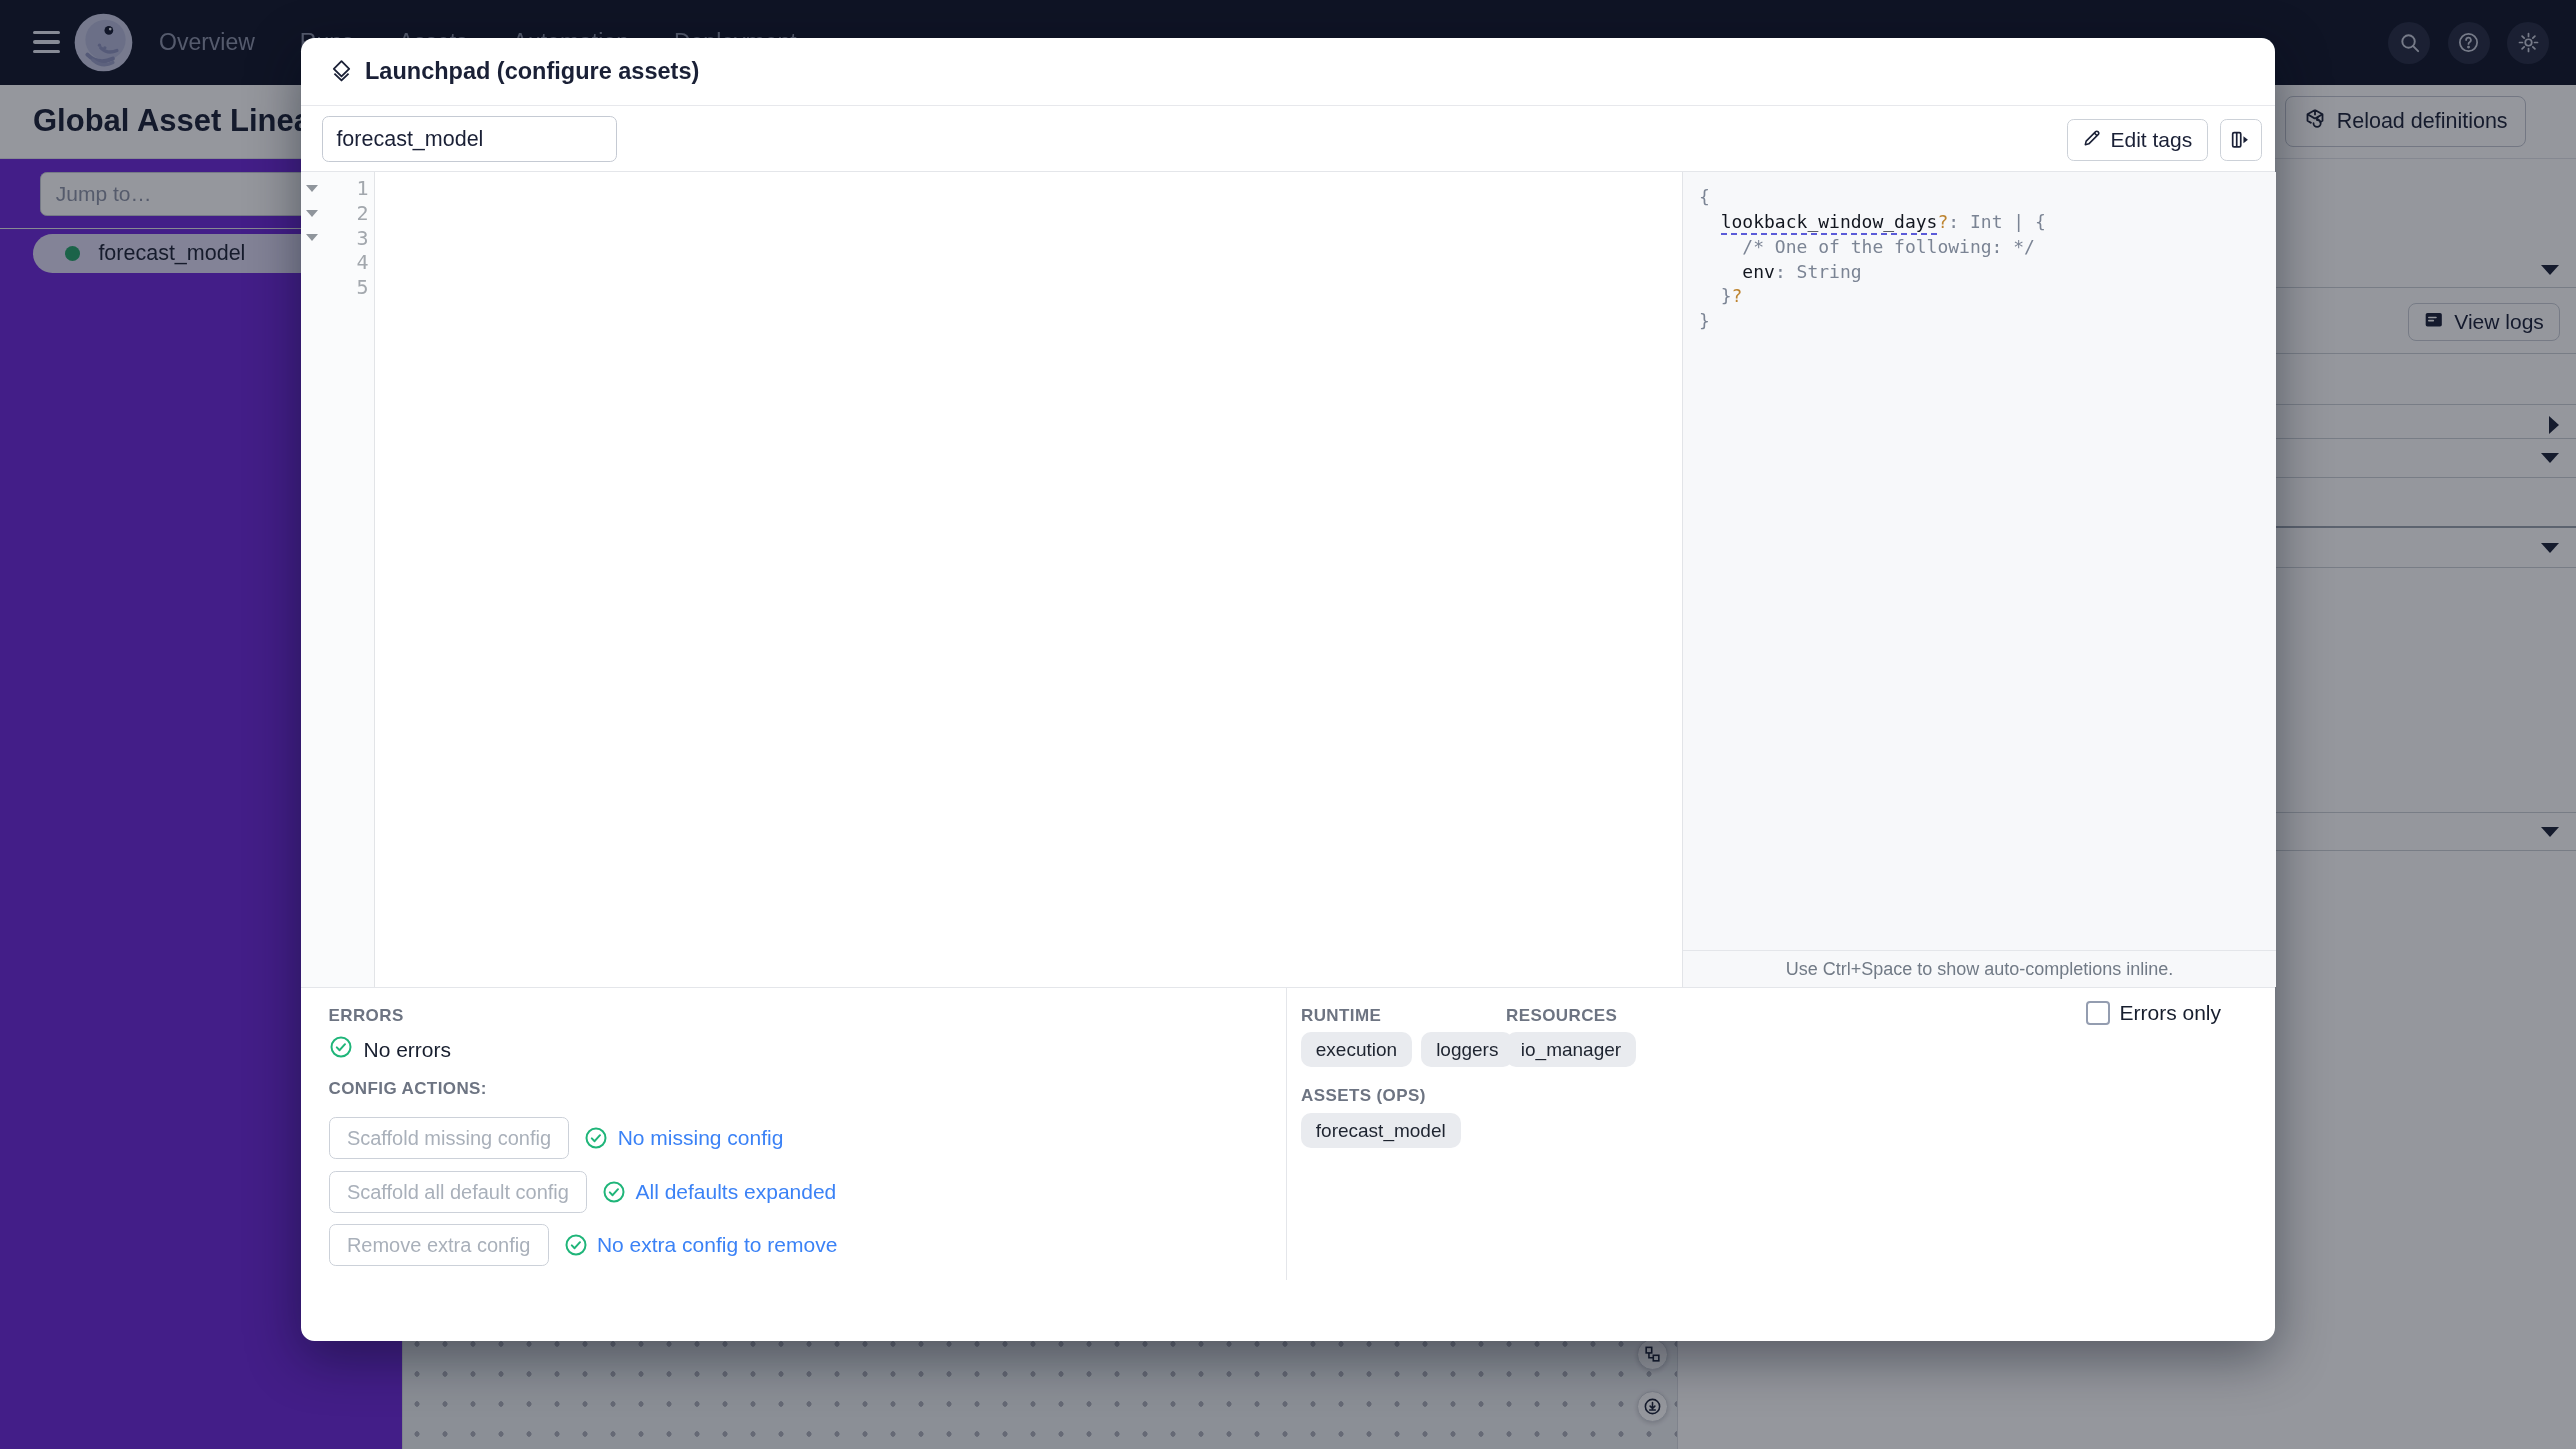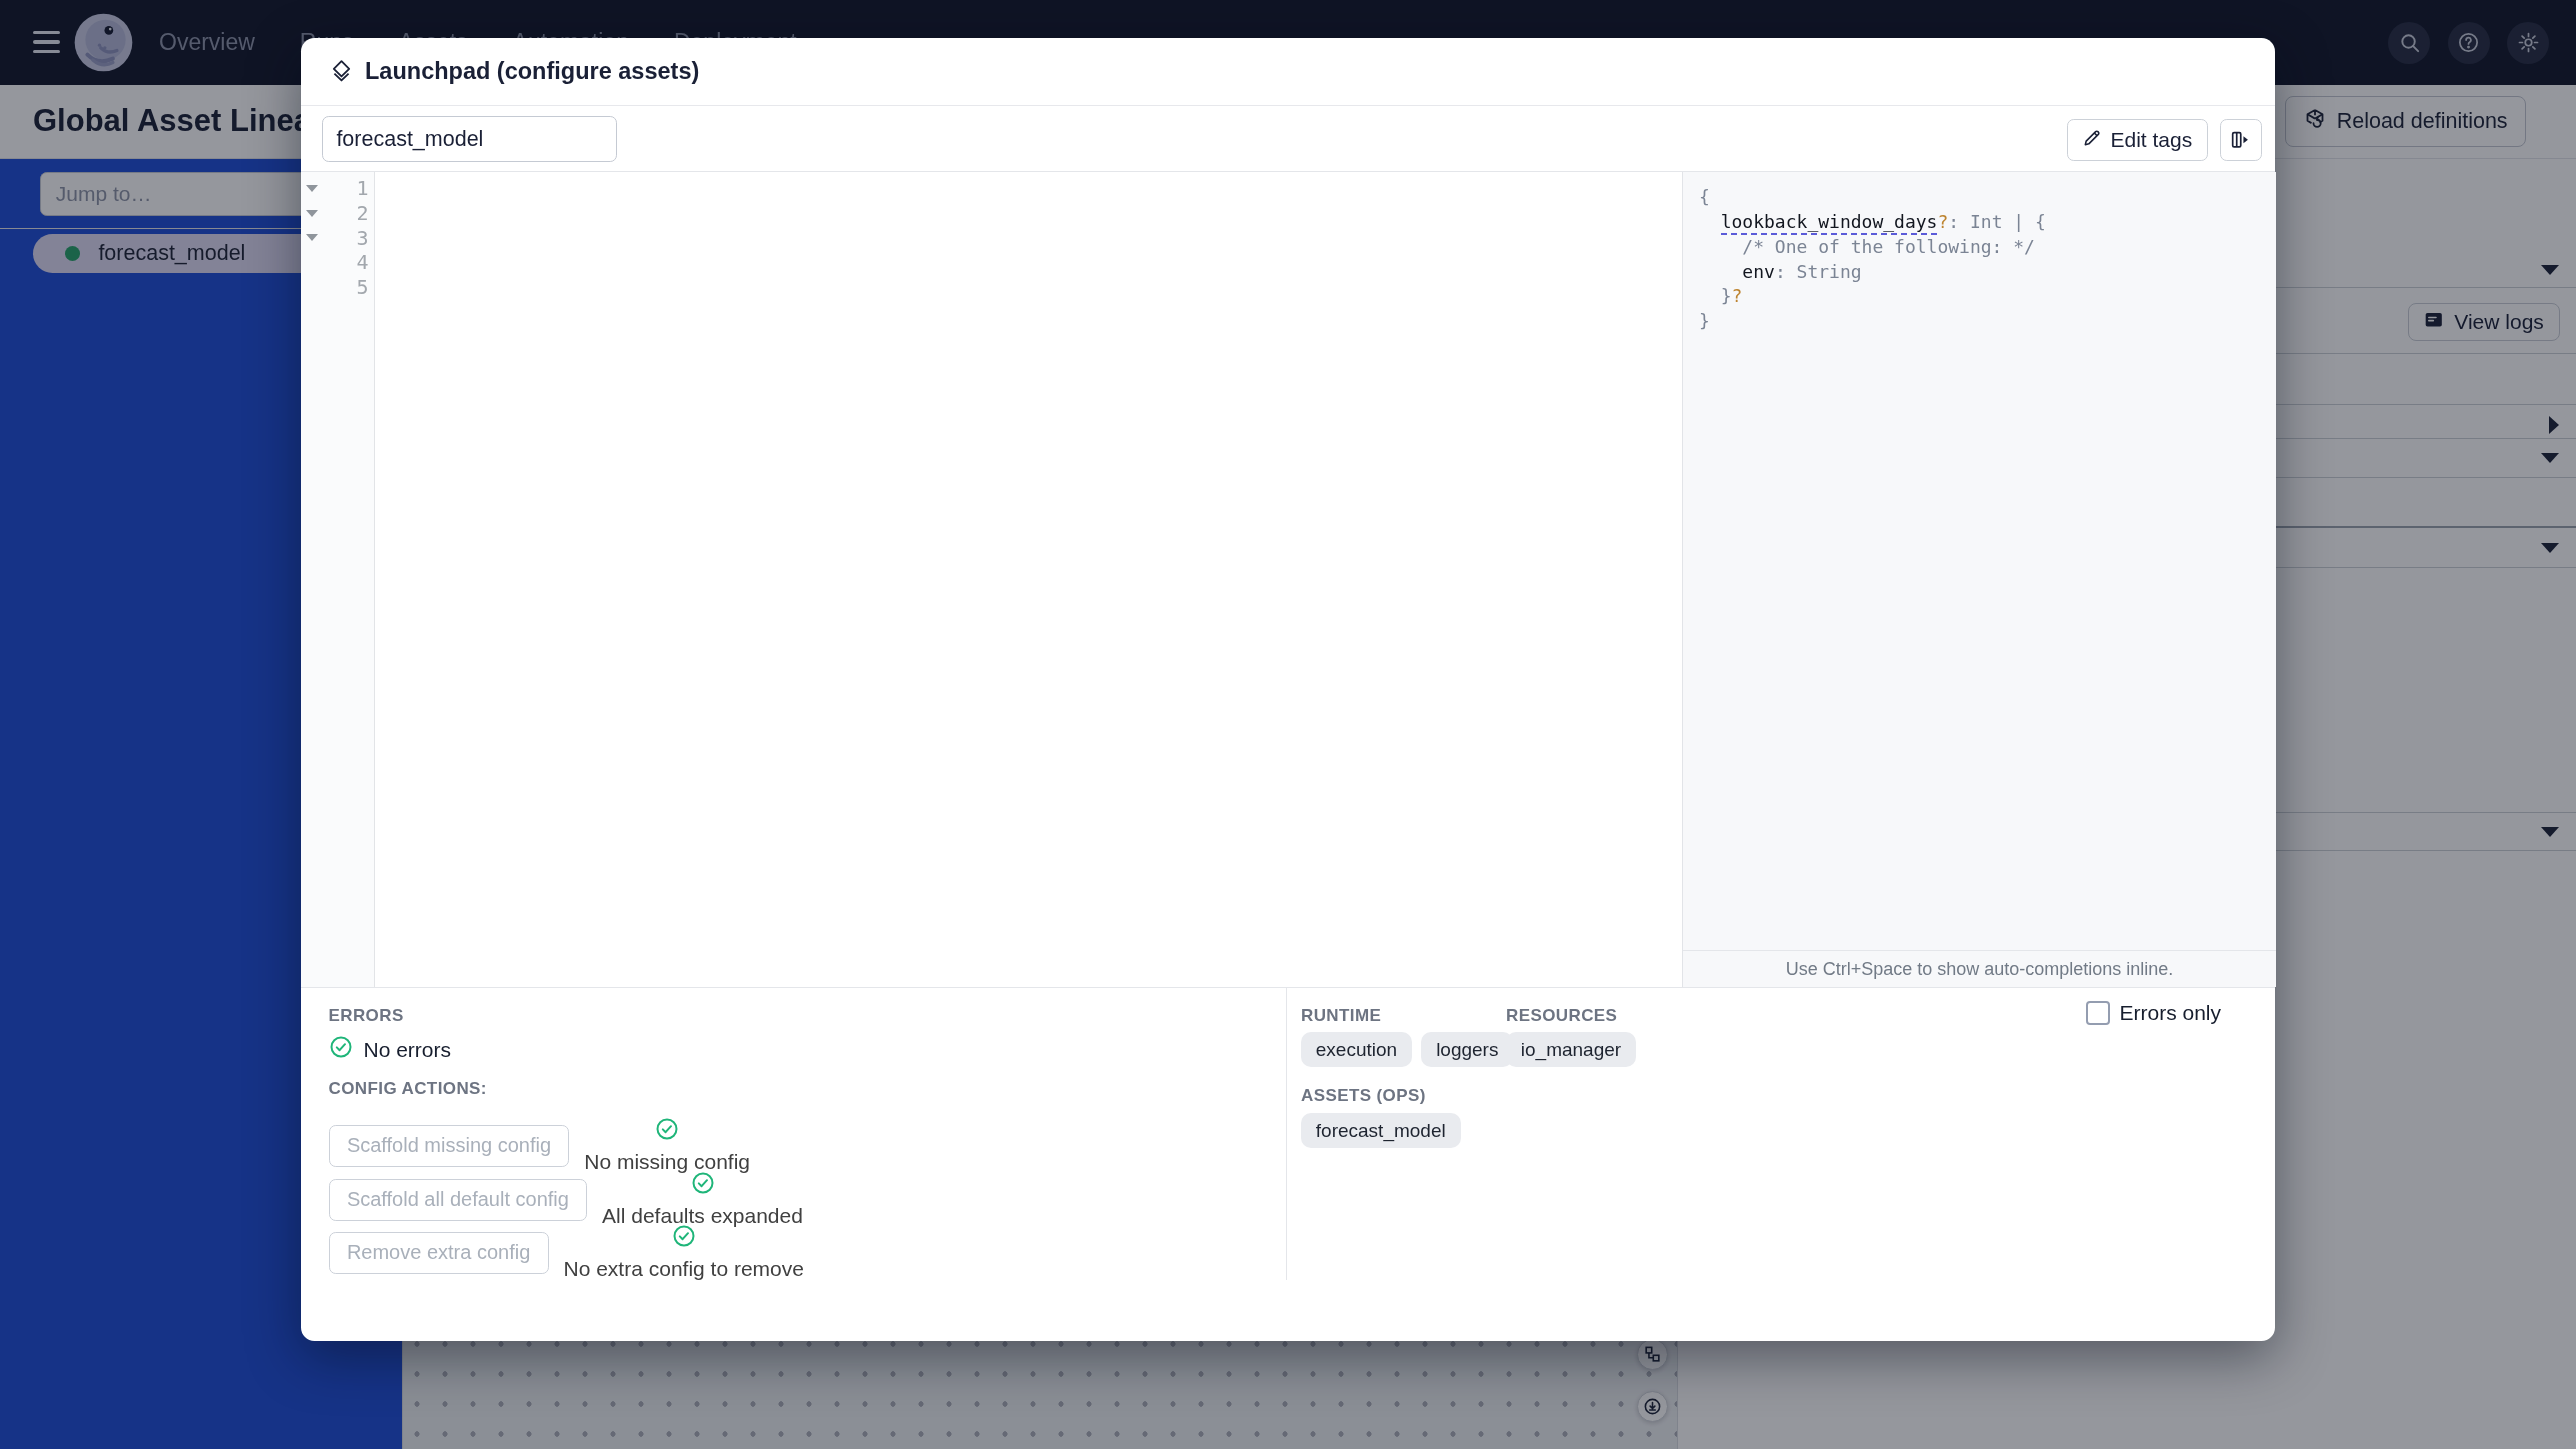--- a/index.html
+++ b/index.html
@@ -15,21 +15,21 @@
   .nav-item { font-size:23px; color:#8e94a9; cursor:pointer; white-space:nowrap; }
   #nav-right { position:absolute; right:27px; top:21.5px; display:flex; gap:17.4px; }
   .nav-iconbtn { width:42px; height:42px; border-radius:50%; background:#262c42; display:flex; align-items:center; justify-content:center; cursor:pointer; }
 
   
   #page-header { position:absolute; left:0; top:85px; width:2576px; height:74px; background:#fff; border-bottom:1.3px solid #e3e5e9; z-index:1; }
   #page-title { position:absolute; left:33px; top:0; height:72px; display:flex; align-items:center; font-size:31px; font-weight:600; color:#1a2036; }
   #reload-btn { position:absolute; right:50px; top:11.4px; height:51px; display:flex; align-items:center; gap:9.4px; border:1.3px solid #c2c7d1; border-radius:8px; padding:0 17.4px; font-size:21.5px; color:#1c2338; background:#fff; cursor:pointer; }
 
   
-  #sidebar { position:absolute; left:0; top:159px; width:402px; height:1290px; background:#1d4ed8; z-index:1; }
+  #sidebar { position:absolute; left:0; top:159px; width:402px; height:1290px; background:#6d28d9; z-index:1; }
   #jump-input { position:absolute; left:40px; top:12.7px; width:323px; height:44px; border:1.3px solid #c7ccd6; border-radius:6.7px; font-size:21px; color:#1a2036; padding:0 14.8px; background:#fff; outline:none; font-family:inherit; }
   #jump-input::placeholder { color:#8e95a8; }
   #sidebar-divider { position:absolute; left:0; top:69px; width:402px; height:1.3px; background:#e6e8ec; }
   #asset-row { position:absolute; left:33px; top:75px; width:354px; height:39px; background:#dfdcf4; border-radius:19.5px; display:flex; align-items:center; cursor:pointer; }
   #asset-dot { width:15.4px; height:15.4px; border-radius:50%; background:#27a269; margin-left:32px; }
   #asset-row-label { font-size:21.5px; color:#1d2337; margin-left:18px; }
 
   
   #canvas { position:absolute; left:402px; top:159px; width:1275px; height:1290px; z-index:1;
     background-color:#eef0f3; border-left:1.3px solid #d8dbe0;
@@ -81,21 +81,21 @@
 
   
   #modal-bottom { position:absolute; left:0; top:950px; width:100%; height:292px; }
   #bottom-divider { position:absolute; left:985px; top:0; width:1.3px; height:100%; background:#e4e6ea; }
   .sec-label { font-size:17px; font-weight:600; letter-spacing:0.4px; color:#6d7482; }
   #errors-label { position:absolute; left:27.5px; top:18px; }
   #no-errors { position:absolute; left:27.5px; top:47px; display:flex; align-items:center; gap:11px; font-size:21px; color:#171e2e; }
   #config-actions-label { position:absolute; left:27.5px; top:91px; }
   .action-row { position:absolute; left:27.5px; display:flex; align-items:center; gap:14.8px; }
   .action-btn { height:42px; border:1.3px solid #ccd1d9; border-radius:6.7px; background:#fff; padding:0 17.4px; font-size:20px; color:#a9b0ba; font-family:inherit; cursor:pointer; display:flex; align-items:center; }
-  .action-status { display:flex; align-items:center; gap:9.4px; font-size:21px; color:#404040;flex-direction:column; }
+  .action-status { display:flex; align-items:center; gap:9.4px; font-size:21px; color:#3b82f6; }
   #runtime-label { position:absolute; left:1000px; top:18px; }
   #resources-label { position:absolute; left:1205px; top:18px; }
   #runtime-tags { position:absolute; left:1000px; top:44px; display:flex; gap:9.4px; }
   #resources-tags { position:absolute; left:1205px; top:44px; display:flex; gap:9.4px; }
   #assets-ops-label { position:absolute; left:1000px; top:98px; }
   #assets-ops-tags { position:absolute; left:1000px; top:125px; display:flex; gap:9.4px; }
   .tag-pill { height:35px; border-radius:10px; background:#e9ebef; display:flex; align-items:center; padding:0 14.8px; font-size:19px; color:#1e2430; cursor:pointer; }
   #errors-only { position:absolute; right:54px; top:13.4px; display:flex; align-items:center; gap:9.4px; cursor:pointer; }
   #errors-only-box { width:24px; height:24px; border:2px solid #949db0; border-radius:4px; background:#fff; }
   #errors-only-label { font-size:21px; color:#171e2e; }

